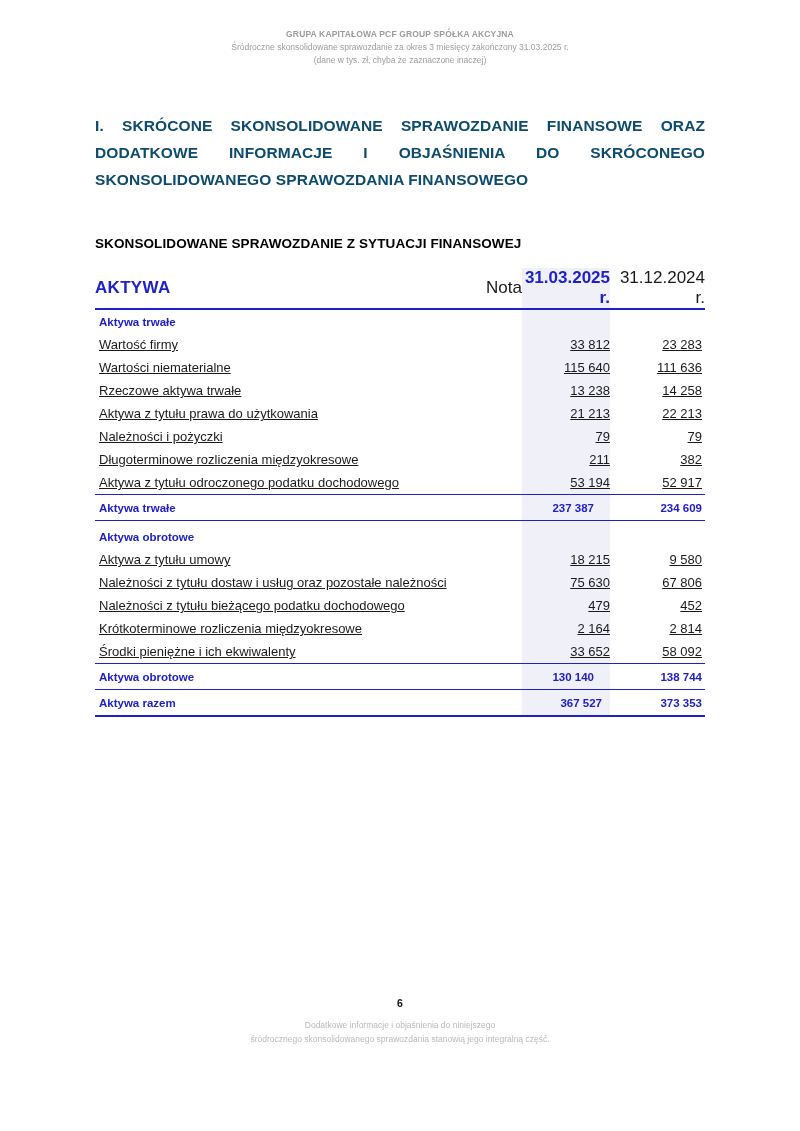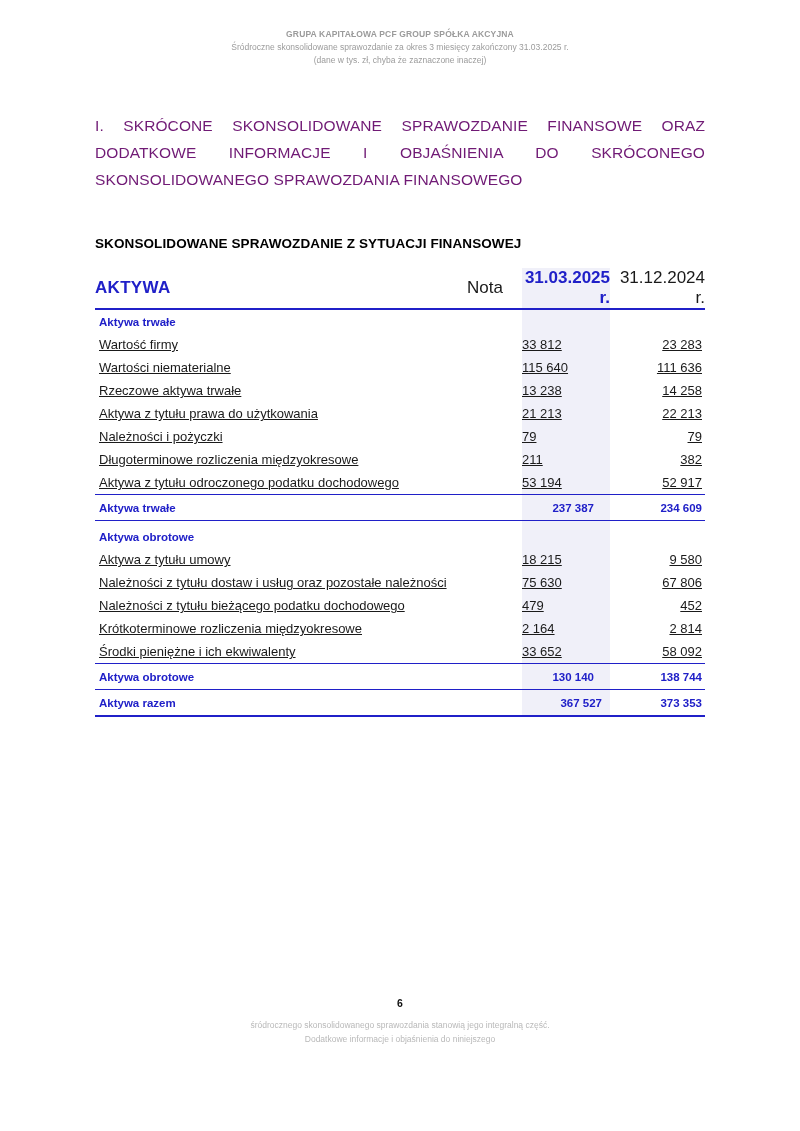--- a/index.html
+++ b/index.html
@@ -39,22 +39,22 @@
   .doc-header .line3 {
     font-size: 8.5px;
     font-weight: normal;
   }
 
   
   .main-title {
     margin: 47px 95px 0 95px;
     width: 610px;
     font-size: 15.5px;
-    font-weight: normal;
-    color: #701a75;
+    font-weight: bold;
+    color: #0c4a6e;
     text-align: justify;
     text-align-last: left;
     line-height: 1.72;
     letter-spacing: 0.1px;
   }
 
   .section-title {
     margin: 43px 95px 0 95px;
     font-size: 13.5px;
     font-weight: bold;
@@ -101,21 +101,21 @@
     border-bottom: 2.5px solid #2020c8;
     padding-bottom: 3px;
   }
   .th-label {
     text-align: left;
     color: #2020c8;
     font-weight: bold;
     letter-spacing: 0.3px;
   }
   .th-note {
-    text-align: left;
+    text-align: right;
     color: #1a1a1a;
     font-weight: normal;
     padding-right: 8px;
   }
   .th-cur {
     text-align: right;
     color: #2020c8;
     font-weight: bold;
     padding-right: 8px;
   }
@@ -127,21 +127,21 @@
   }
 
   
   tr.data-row > * {
     height: 23px;
     font-size: 13px;
     color: #1a1a1a;
     text-decoration: underline;
   }
   tr.data-row .cell-label { text-align: left; padding-left: 4px; }
-  tr.data-row .cell-num-cur { padding-right: 8px; }
+  tr.data-row .cell-num-cur { text-align: right; }
   tr.data-row .cell-num-prev { text-align: right; padding-right: 3px; }
   tr.data-row .cell-note { text-align: right; padding-right: 8px; }
 
   
   tr.group-row > * {
     height: 23px;
     font-size: 11.5px;
     font-weight: bold;
     color: #2020c8;
   }
@@ -337,18 +337,18 @@
             <td class="cell-num-cur">367 527</td>
             <td class="cell-num-prev">373 353</td>
           </tr>
         </tbody>
     </table>
   </div>
 
   <div class="doc-footer">
     <div class="page-number">6</div>
     <div class="footer-note">
+      <div>Dodatkowe informacje i objaśnienia do niniejszego</div>
       <div>śródrocznego skonsolidowanego sprawozdania  stanowią jego integralną część.</div>
-      <div>Dodatkowe informacje i objaśnienia do niniejszego</div>
     </div>
   </div>
 
 </div>
 
 </body></html>

